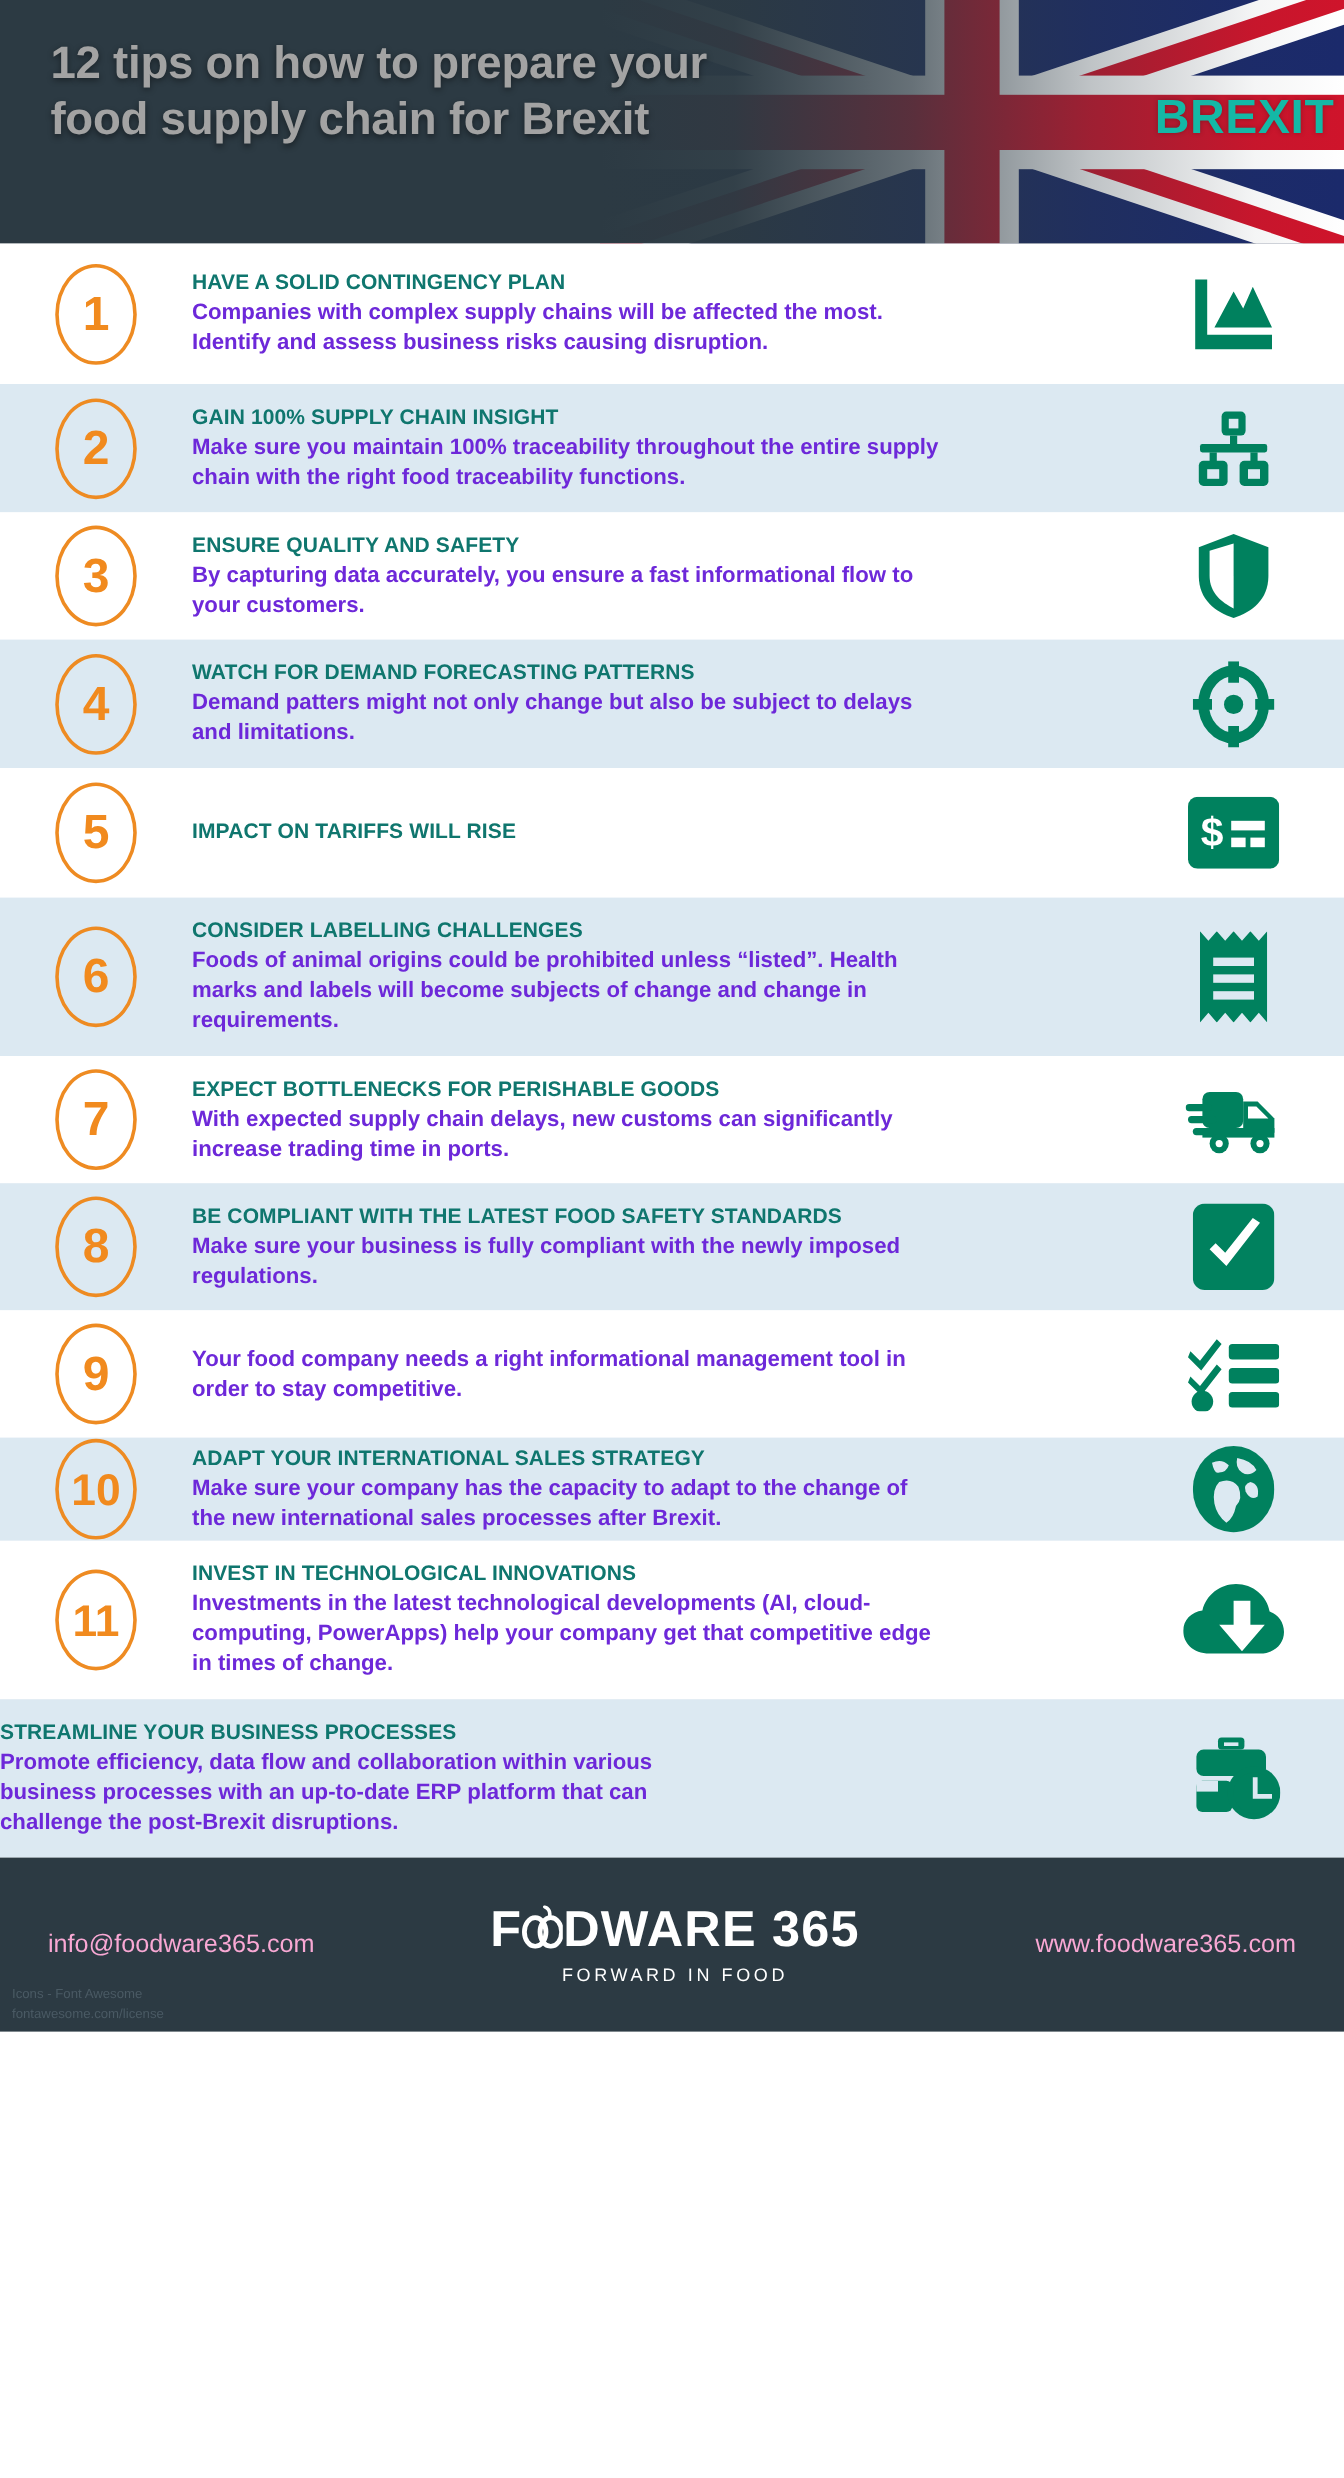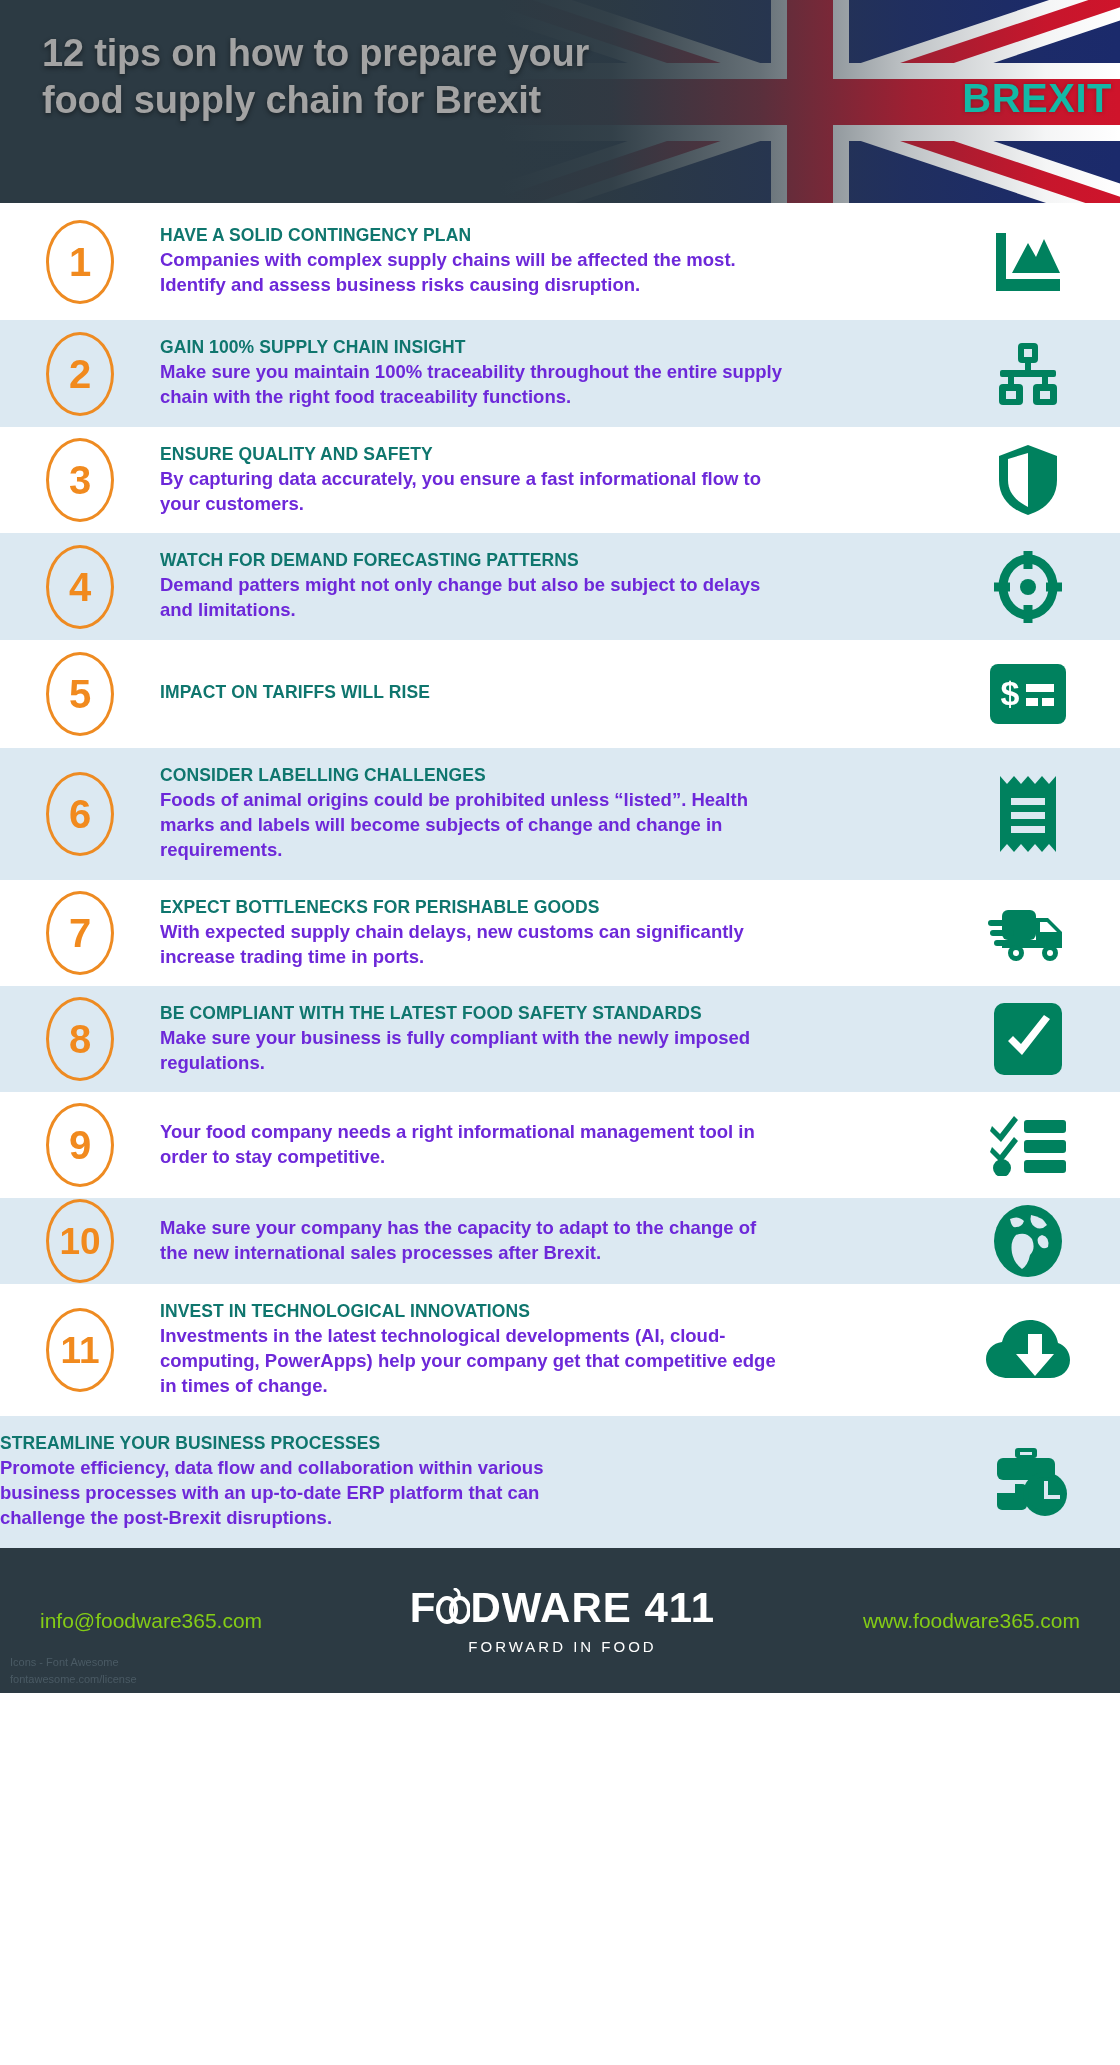--- a/index.html
+++ b/index.html
@@ -98,21 +98,21 @@
 
   
   .footer {
     position:relative;
     height:145px;
     background:#2c3a43;
     display:flex; align-items:center; justify-content:space-between;
     padding:0 40px;
   }
   .footer-mail, .footer-web {
-    color:#84cc16;
+    color:#f9a8d4;
     font-size:21px;
     font-weight:400;
     white-space:nowrap;
   }
   .brand { text-align:center; color:#ffffff; }
   .brand-name {
     font-size:42px; font-weight:700; letter-spacing:1px; line-height:1;
     display:flex; align-items:baseline; justify-content:center; gap:0px;
   }
   .brand-tag {
@@ -347,20 +347,21 @@
           </svg>
         </span>
       </div>
     </div>
 
     <div class="row alt" style="height:86px">
       <div class="num-cell">
         <div class="num-badge wide">10</div>
       </div>
       <div class="text-cell">
+        <div class="tip-title">ADAPT YOUR INTERNATIONAL SALES STRATEGY</div>
         <div class="tip-body">Make sure your company has the capacity to adapt to the change of the new international sales processes after Brexit.</div>
       </div>
       <div class="icon-cell">
         <span>
           <svg width="68" height="72" viewBox="0 0 68 72" fill="#00815e">
             <ellipse cx="34" cy="36" rx="34" ry="36"></ellipse>
             <path d="M16 14 q8 -4 14 2 q-2 6 -8 6 q-4 2 -6 -8 Z" fill="#dce9f2"></path>
             <path d="M37 10 q12 2 16 10 q-6 6 -12 2 q-6 -4 -4 -12 Z" fill="#dce9f2"></path>
             <path d="M22 30 q10 -4 16 4 q4 10 -2 16 q-2 10 -8 14 q-8 -6 -10 -16 q-2 -12 4 -18 Z" fill="#dce9f2"></path>
             <path d="M48 30 q8 2 6 12 q-6 4 -10 -4 q-2 -6 4 -8 Z" fill="#dce9f2"></path>
@@ -415,21 +416,21 @@
     <div class="brand">
       <div class="brand-name">
         <span>F</span>
         <span class="apple-o">
           <svg width="34" height="36" viewBox="0 0 34 36" fill="none">
             <ellipse cx="11" cy="22" rx="9" ry="12" stroke="#ffffff" stroke-width="4"></ellipse>
             <ellipse cx="24" cy="22" rx="9" ry="12" stroke="#ffffff" stroke-width="4"></ellipse>
             <path d="M19 1 q5 2 4 8" stroke="#ffffff" stroke-width="3" fill="none" stroke-linecap="round"></path>
           </svg>
         </span>
-        <span>DWARE 411</span>
+        <span>DWARE 365</span>
       </div>
       <div class="brand-tag">FORWARD IN FOOD</div>
     </div>
     <div class="footer-web">www.foodware365.com</div>
     <div class="credits">
       <div>Icons - Font Awesome</div>
       <div>fontawesome.com/license</div>
     </div>
   </div>
 

